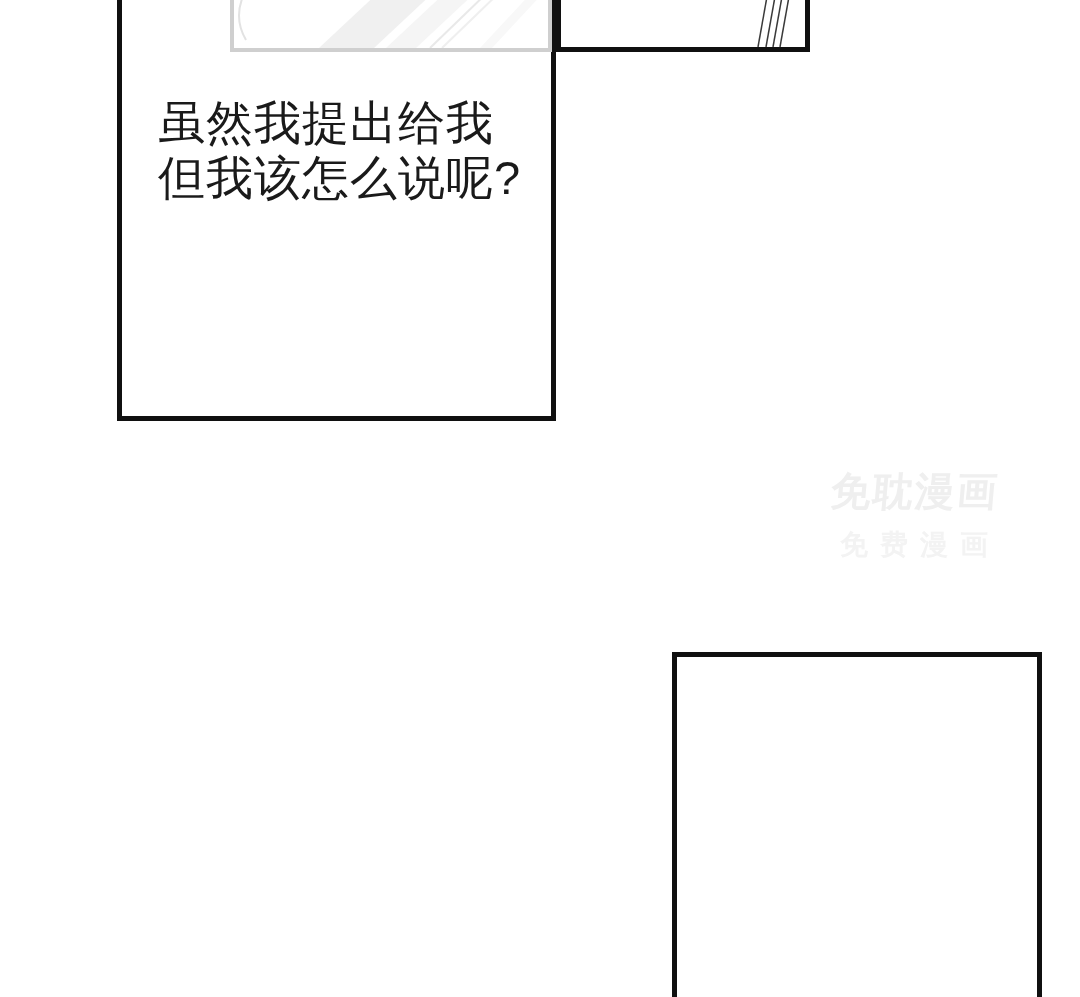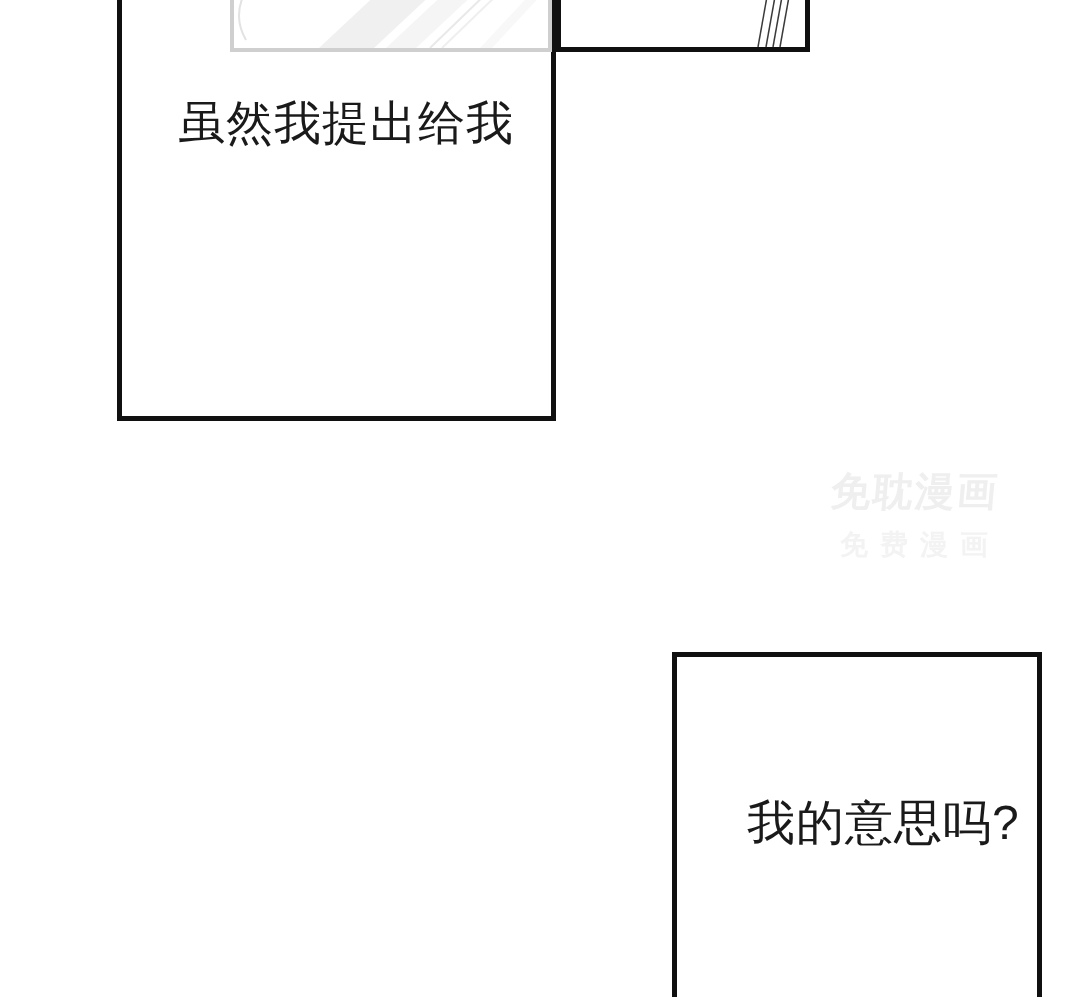--- a/index.html
+++ b/index.html
@@ -50,21 +50,21 @@
   }
   #speech-text-2 {
     position: absolute;
     left: 50px; top: 138px;
     font-size: 48px;
     line-height: 56px;
     letter-spacing: 1px;
     color: #1a1a1a;
     white-space: nowrap;
   }
-  .speech-line { display: block; margin-left: 20px; }
+  .speech-line { display: block; }
   #watermark {
     position: absolute;
     left: 785px; top: 464px;
     width: 260px;
     text-align: center;
     user-select: none;
   }
   #watermark-title {
     font-size: 40px;
     font-weight: bold;
@@ -85,20 +85,21 @@
   svg { display: block; }
 </style>
 </head>
 <body>
 
 <div id="page">
 
   <div class="panel" id="speech-panel-1">
     <div id="speech-text-1">
       <span class="speech-line">虽然我提出给我</span>
+      <span class="speech-line">但我该怎么说呢?</span>
     </div>
   </div>
 
   <div id="image-panel">
     <svg width="314" height="58" viewBox="0 0 314 58">
       <path d="M 12,0 Q -2,26 12,50" fill="none" stroke="#e2e2e2" stroke-width="2"></path>
       <polygon points="85,58 147,0 202,0 140,58" fill="#f0f0f0"></polygon>
       <polygon points="152,58 214,0 244,0 182,58" fill="#f5f5f5"></polygon>
       <line x1="196" y1="58" x2="256" y2="0" stroke="#e9e9e9" stroke-width="2"></line>
       <line x1="208" y1="58" x2="268" y2="0" stroke="#efefef" stroke-width="2"></line>
@@ -115,17 +116,16 @@
     </svg>
   </div>
 
   <div id="watermark">
     <div id="watermark-title">免耽漫画</div>
     <div id="watermark-subtitle">免费漫画</div>
   </div>
 
   <div class="panel" id="speech-panel-2">
     <div id="speech-text-2">
-      <span class="speech-line">我的意思吗?</span>
     </div>
   </div>
 
 </div>
 
 </body></html>

